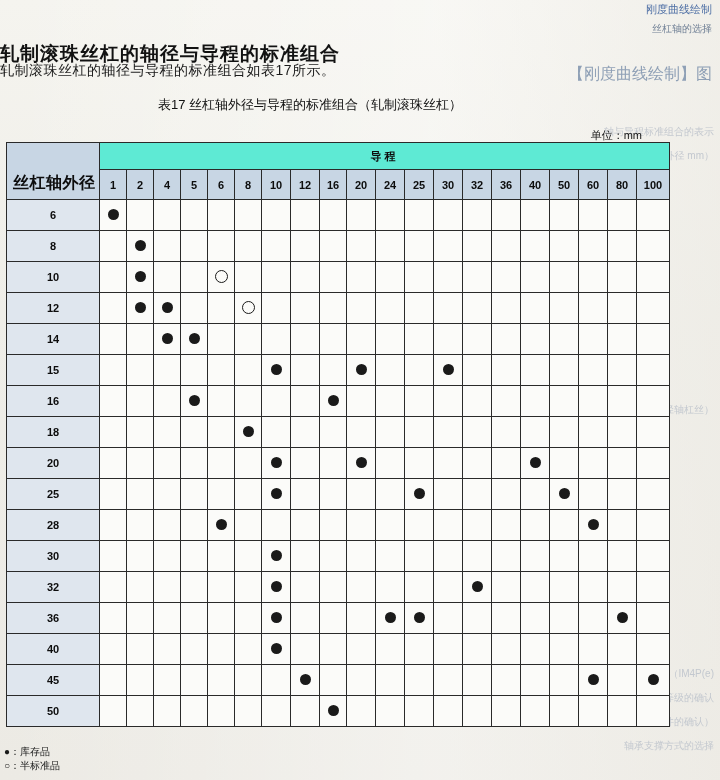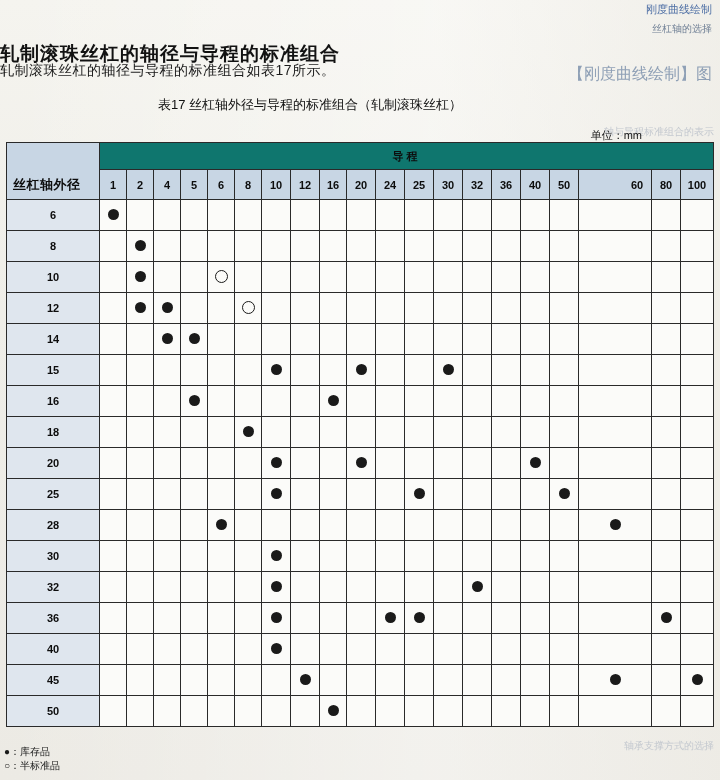--- a/index.html
+++ b/index.html
@@ -125,26 +125,26 @@
     height: 56px;
     background: #c8d6e4;
     font-size: 12px;
     font-weight: bold;
     position: relative;
   }
   th.corner .lbl {
     position: absolute;
     left: 6px;
     bottom: 5px;
-    font-size: 13px;
+    font-size: 16px;
     letter-spacing: 0.5px;
   }
   th.lead-group {
     height: 22px;
-    background: #0f766e;
+    background: #5eead4;
     font-size: 12px;
     font-weight: bold;
     letter-spacing: 3px;
   }
   th.lead-val {
     height: 24px;
     background: #c8d6e4;
     font-size: 11px;
     font-weight: bold;
   }
@@ -233,21 +233,21 @@
             <th class="lead-val" style="width: 28px;">12</th>
             <th class="lead-val" style="width: 26px;">16</th>
             <th class="lead-val" style="width: 28px;">20</th>
             <th class="lead-val" style="width: 28px;">24</th>
             <th class="lead-val" style="width: 28px;">25</th>
             <th class="lead-val" style="width: 28px;">30</th>
             <th class="lead-val" style="width: 28px;">32</th>
             <th class="lead-val" style="width: 28px;">36</th>
             <th class="lead-val" style="width: 28px;">40</th>
             <th class="lead-val" style="width: 28px;">50</th>
-            <th class="lead-val" style="width: 28px; padding-left: 44px;">60</th>
+            <th class="lead-val" style="width: 28px;">60</th>
             <th class="lead-val" style="width: 28px;">80</th>
             <th class="lead-val" style="width: 32px;">100</th>
           </tr>
         </thead>
       <tbody>
           <tr>
             <td class="dia">6</td>
             <td class="cell"><span class="mark-filled"></span></td>
             <td class="cell"></td>
             <td class="cell"></td>

